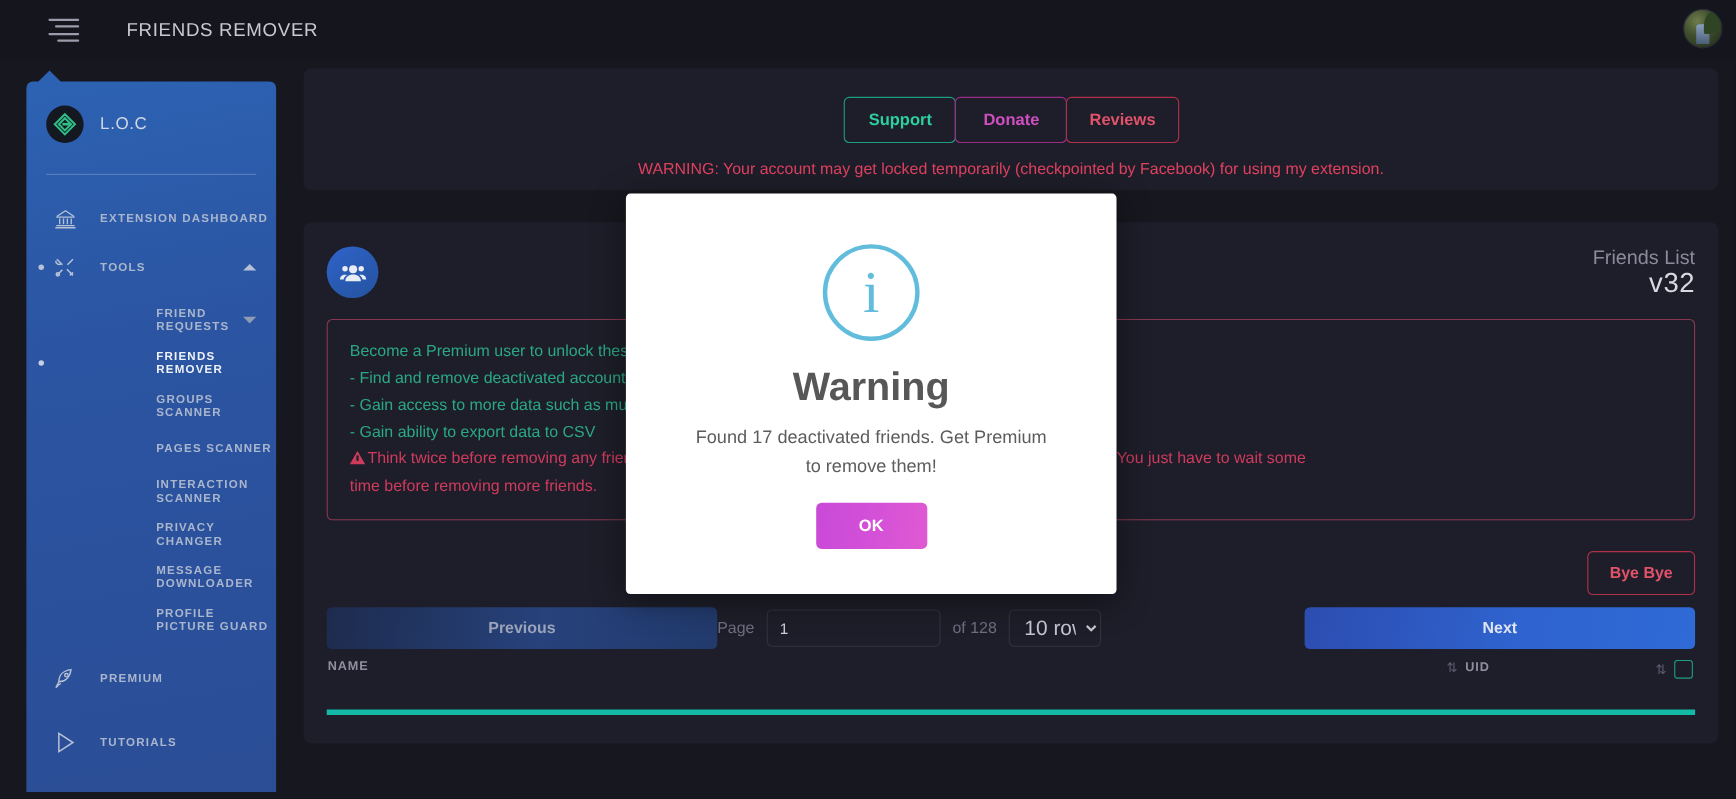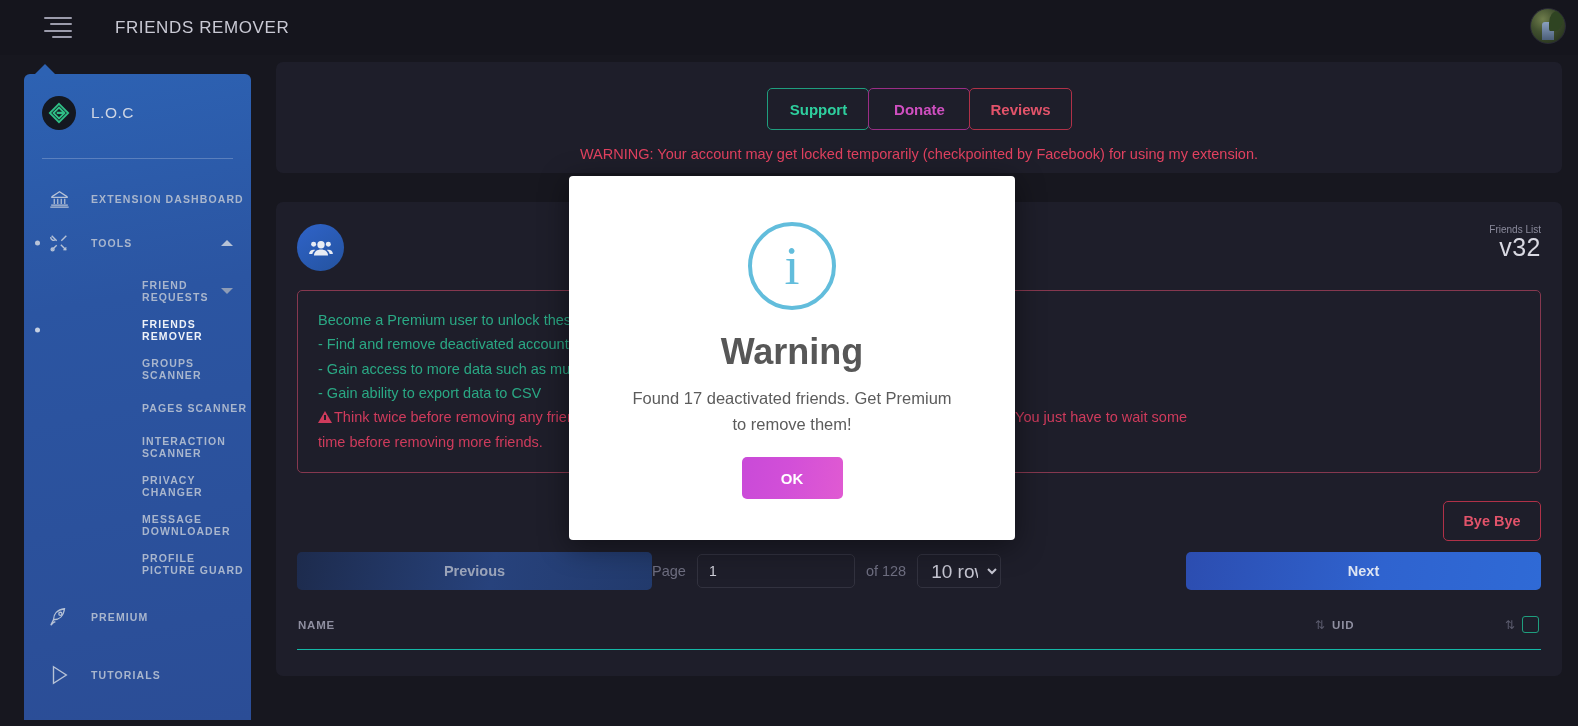--- a/index.html
+++ b/index.html
@@ -220,21 +220,21 @@
     justify-content: space-between;
     height: 64px;
   }
   .people-badge {
     width: 47px; height: 47px; border-radius: 50%;
     background: linear-gradient(145deg, #2f63c9, #24539f);
     display: flex; align-items: center; justify-content: center;
     flex: 0 0 47px;
   }
   .lc-meta { text-align: right; }
-  .lc-meta .lbl { color: #8b8b9c; font-size: 10px; }
+  .lc-meta .lbl { color: #8b8b9c; font-size: 18px; }
   .lc-meta .ver { color: #d9d9e2; font-size: 25px; margin-top: -2px; letter-spacing: 0.5px; }
 
   .premium-box {
     margin-top: 2px;
     border: 1px solid #86384f;
     border-radius: 5px;
     padding: 17px 20px 18px 20px;
     line-height: 1.68;
   }
   .premium-box .g { color: #2aa884; font-size: 14.5px; display: block; }
@@ -306,24 +306,24 @@
     border: 1px solid #32323f;
     border-radius: 5px;
     color: #c6c6d2;
     font-size: 19px;
     padding: 0 6px 0 9px;
     font-family: "Liberation Sans", sans-serif;
     cursor: pointer;
   }
 
   .thead {
-    display: flex; align-items: center;
+    display: flex; 
     height: 50px;
     margin-top: 10px;
-    border-bottom: 1px solid #14b8a6;
+    border-bottom: 5px solid #14b8a6;
     position: relative;
   }
   .th {
     color: #8f8fa0;
     font-size: 11.5px;
     font-weight: 700;
     letter-spacing: 0.8px;
   }
   .th-name { margin-left: 1px; }
   .sort-ico {

